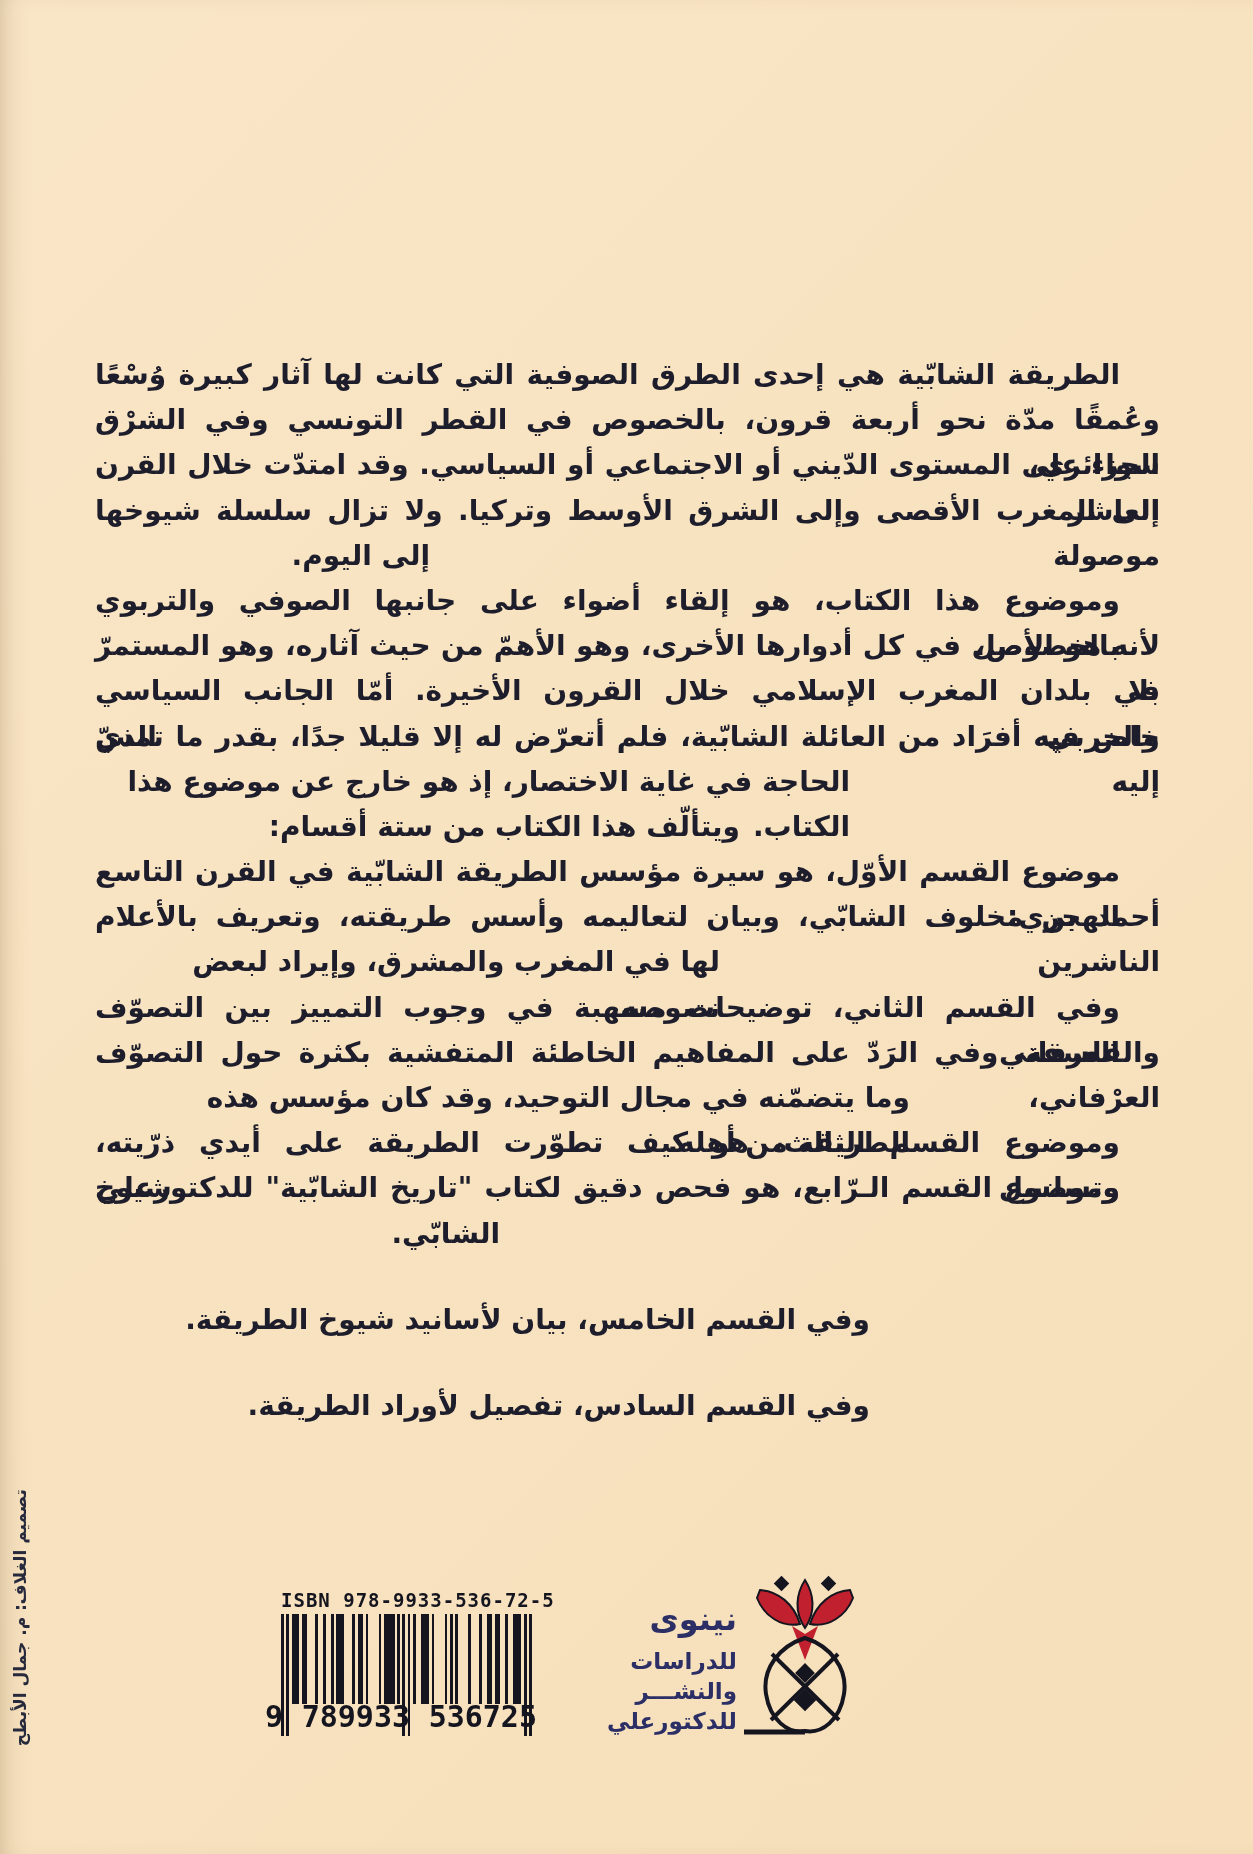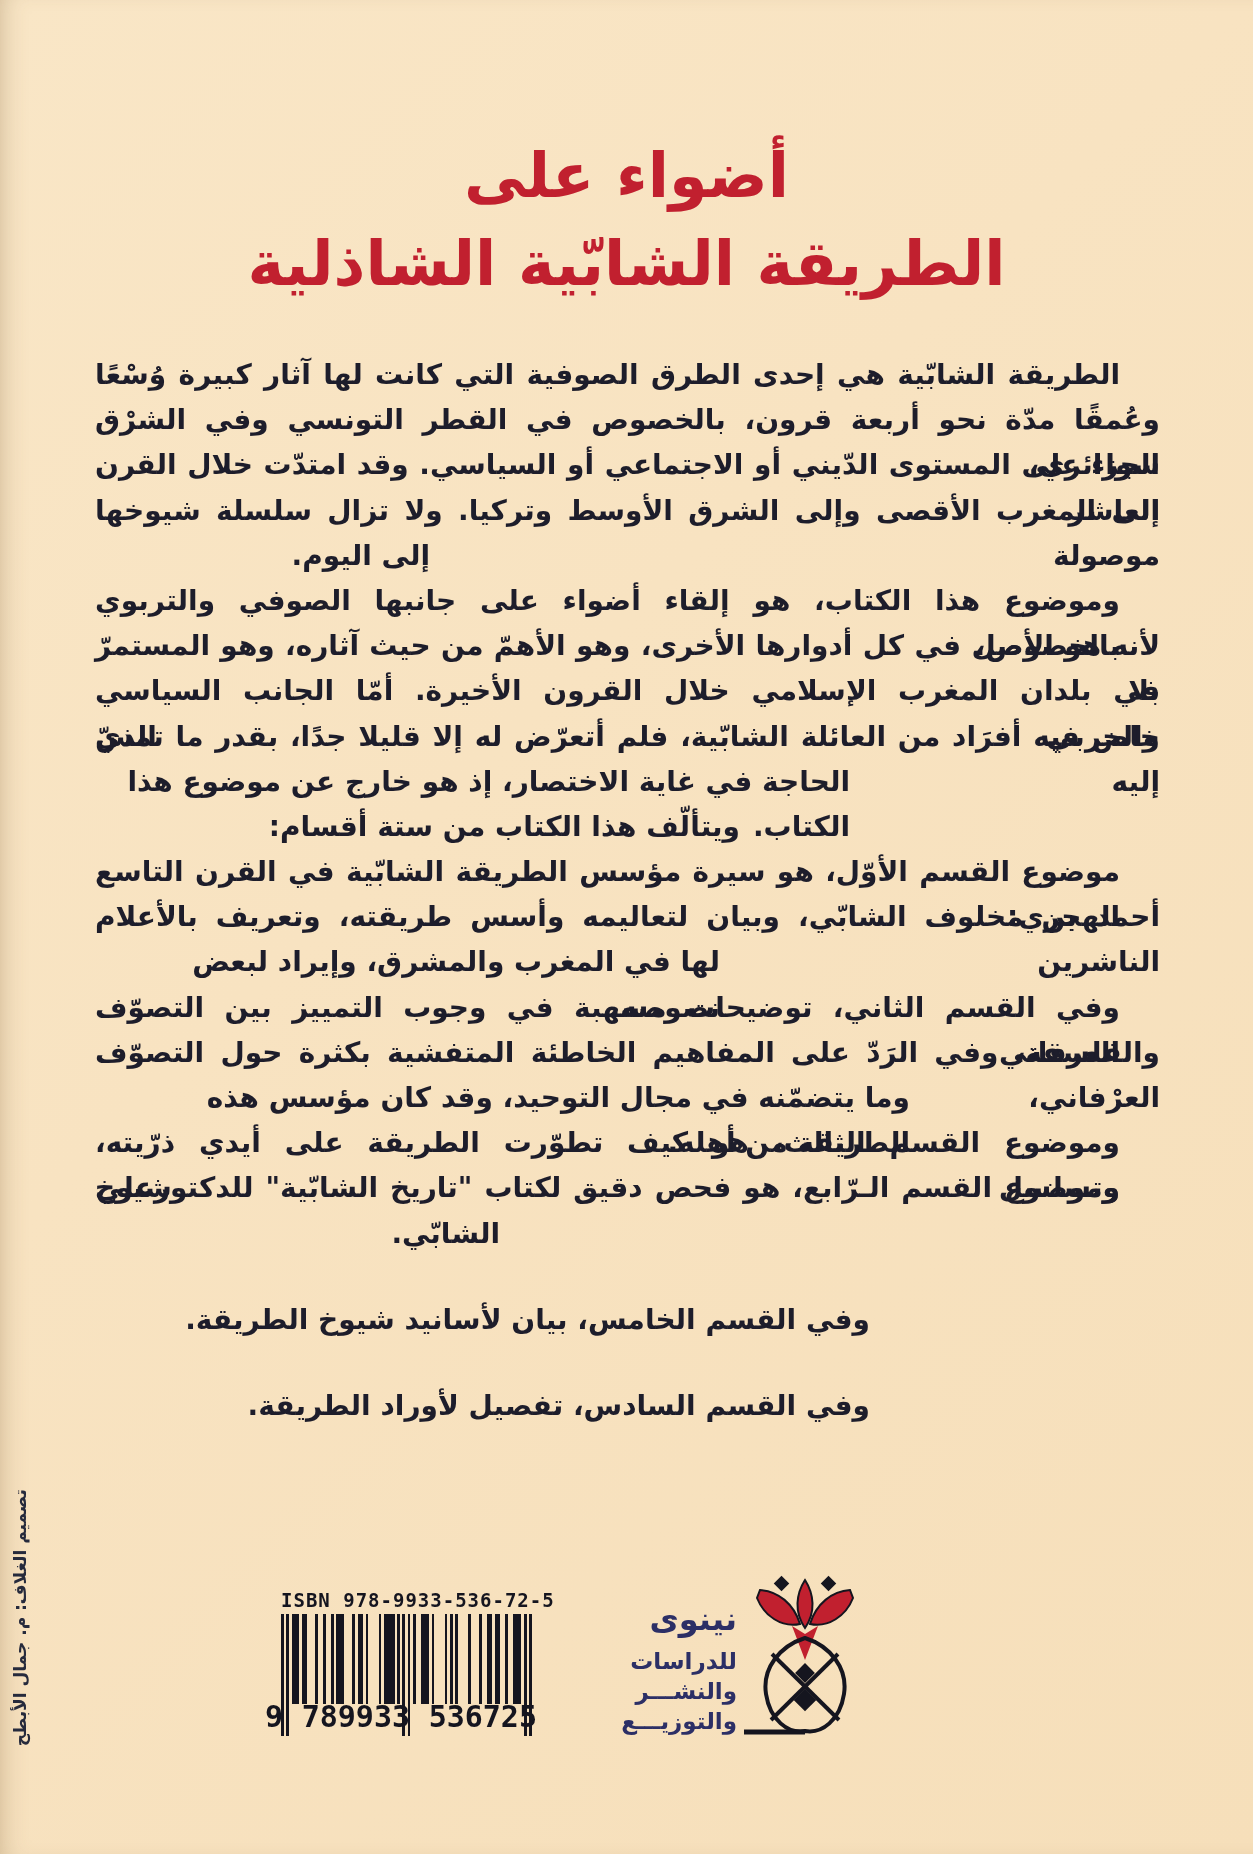--- a/index.html
+++ b/index.html
@@ -55,24 +55,20 @@
     transform:rotate(-90deg);
     font-size:17px;font-weight:bold;color:#262a3c;
     text-align:right;direction:rtl;line-height:26px;white-space:nowrap;
   }
 </style>
 </head>
 <body>
 
 <div class="cover">
 
-  <div class="title">
-    <div class="t1">أضواء على</div>
-    <div class="t2">الطريقة الشابّية الشاذلية</div>
-  </div>
 
   <div class="body">
     <div class="ln j fi">الطريقة الشابّية هي إحدى الطرق الصوفية التي كانت لها آثار كبيرة وُسْعًا</div>
     <div class="ln j">وعُمقًا مدّة نحو أربعة قرون، بالخصوص في القطر التونسي وفي الشرْق الجزائري،</div>
     <div class="ln j">سواء على المستوى الدّيني أو الاجتماعي أو السياسي. وقد امتدّت خلال القرن العاشر</div>
     <div class="ln j">إلى المغرب الأقصى وإلى الشرق الأوسط وتركيا. ولا تزال سلسلة شيوخها موصولة</div>
     <div class="ln st pa">إلى اليوم.</div>
     <div class="ln j fi">وموضوع هذا الكتاب، هو إلقاء أضواء على جانبها الصوفي والتربوي بالخصوص،</div>
     <div class="ln j">لأنه هو الأصل في كل أدوارها الأخرى، وهو الأهمّ من حيث آثاره، وهو المستمرّ بلا</div>
     <div class="ln j">في بلدان المغرب الإسلامي خلال القرون الأخيرة. أمّا الجانب السياسي والحربي الذي</div>
@@ -195,21 +191,21 @@
       <span>9</span>
       <span>789933</span>
       <span>536725</span>
     </div>
   </div>
 
   <div class="pub-text">
     <div class="pub-name">نينوى</div>
     <div class="pub-line">للدراسات</div>
     <div class="pub-line">والنشـــر</div>
-    <div class="pub-line">والتوزيـــع</div>
+    <div class="pub-line">للدكتورعلي</div>
   </div>
 
   <svg class="logo-mark" viewBox="0 0 126 168" xmlns="http://www.w3.org/2000/svg">
 
     <path d="M63,6 C72,20 74,38 63,54 C52,38 54,20 63,6 Z" fill="#c1202f" stroke="#15151f" stroke-width="2"></path>
     <path d="M18,16 C36,17 52,30 58,50 C40,54 22,42 15,24 Z" fill="#c1202f" stroke="#15151f" stroke-width="2"></path>
     <path d="M108,16 C90,17 74,30 68,50 C86,54 104,42 111,24 Z" fill="#c1202f" stroke="#15151f" stroke-width="2"></path>
 
     <path d="M50,52 L63,86 L76,52 L63,60 Z" fill="#c1202f"></path>
 

